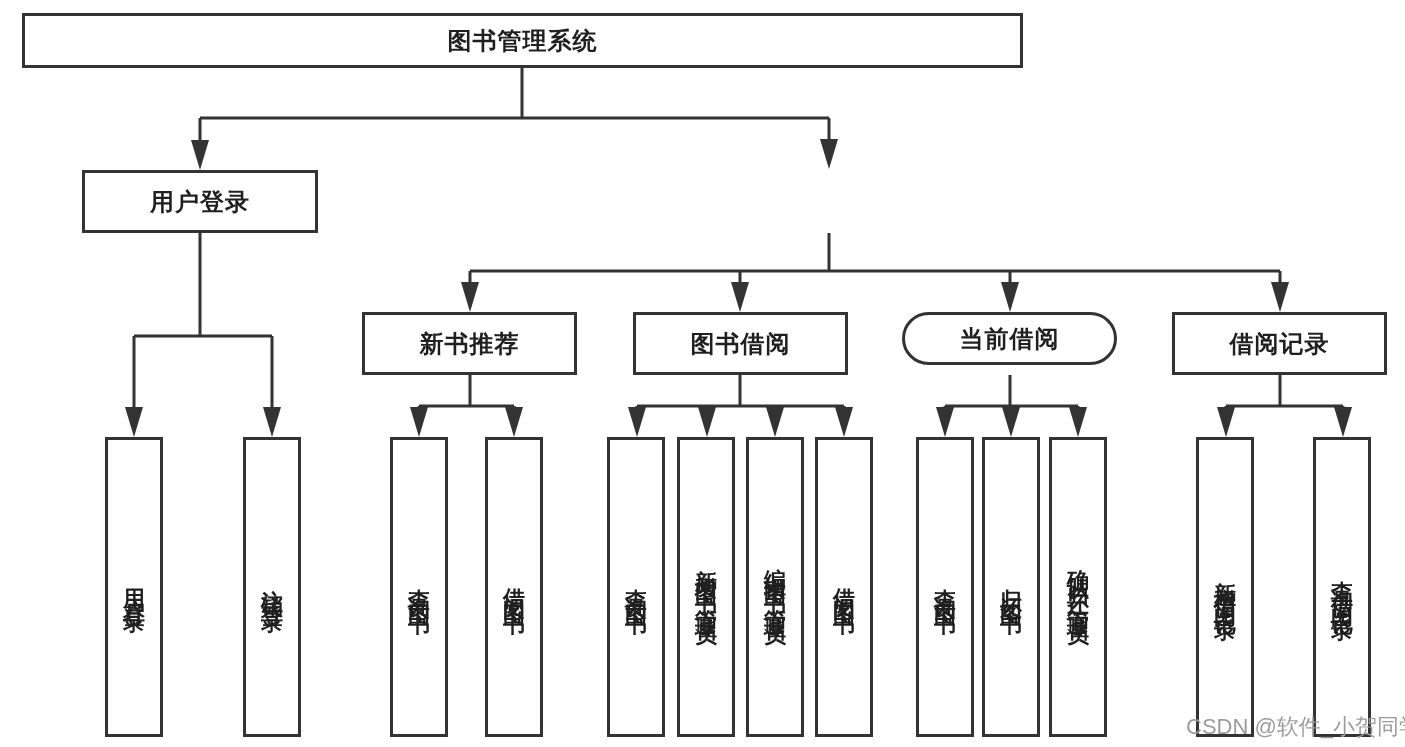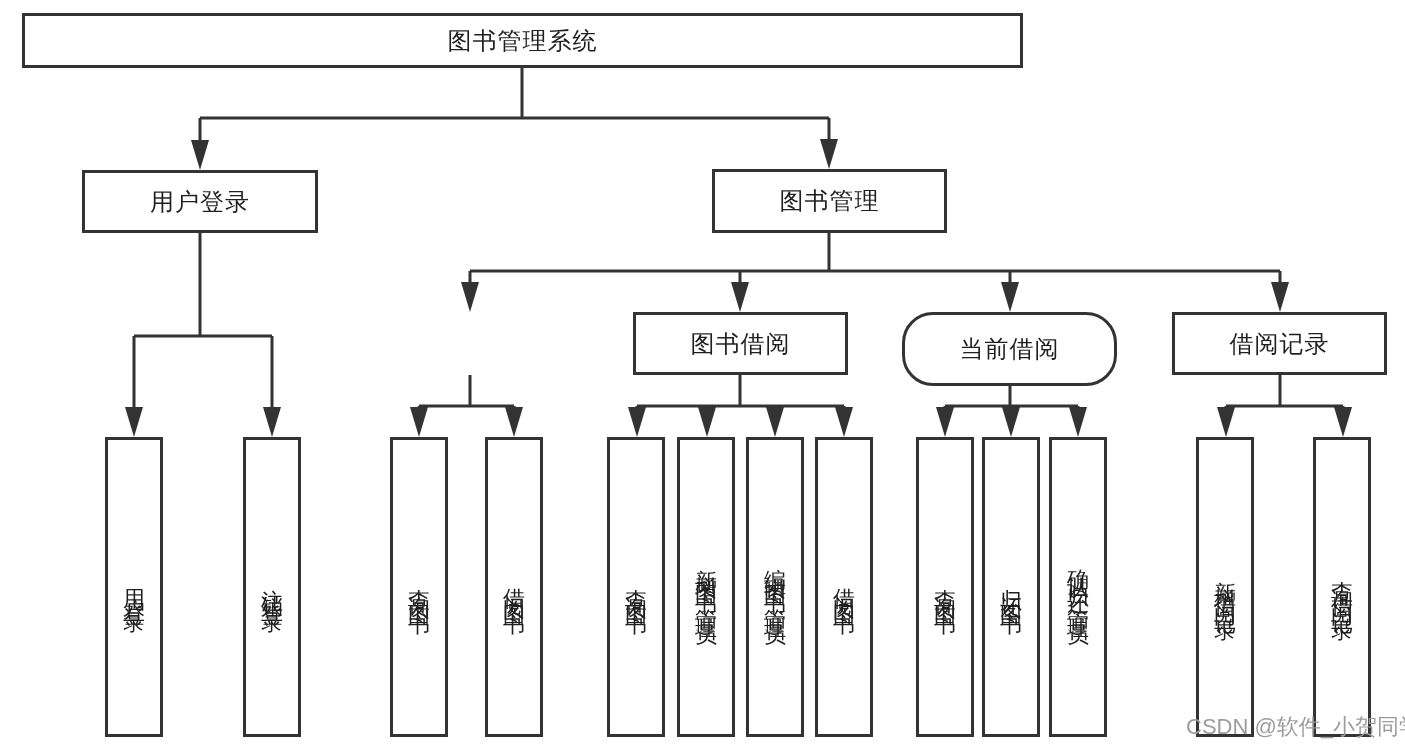--- a/index.html
+++ b/index.html
@@ -20,20 +20,21 @@
   .box {
     position: absolute;
     box-sizing: border-box;
     border: 3px solid #333333;
     background: #ffffff;
     display: flex;
     align-items: center;
     justify-content: center;
     color: #1f1f1f;
     z-index: 2;
+    font-weight: bold;
   }
   .hbox { font-size: 24px; letter-spacing: 1px; }
   .leaf { width: 58px; top: 437px; height: 300px; font-size: 22px; }
   .vtext {
     writing-mode: vertical-rl;
     text-orientation: mixed;
     letter-spacing: 8px;
     line-height: 1;
     white-space: nowrap;
   }
@@ -92,28 +93,28 @@
     </g>
   </svg>
 
   <div class="box hbox" style="left:22px; top:13px; width:1001px; height:55px;">
     <span>图书管理系统</span>
   </div>
 
   <div class="box hbox" style="left:82px; top:170px; width:236px; height:63px;">
     <span>用户登录</span>
   </div>
-  <div class="box hbox" style="left:712px; top:169px; width:235px; height:64px;">
-    <span>图书管理</span>
+
+  <div class="box hbox" style="left:362px; top:312px; width:215px; height:63px;">
+    <span>新书推荐</span>
   </div>
-
   <div class="box hbox" style="left:633px; top:312px; width:215px; height:63px;">
     <span>图书借阅</span>
   </div>
-  <div class="box hbox" style="left:902px; top:312px; width:215px; height:74px;border-radius:31px;">
+  <div class="box hbox" style="left:902px; top:312px; width:215px; height:53px;border-radius:31px;">
     <span>当前借阅</span>
   </div>
   <div class="box hbox" style="left:1172px; top:312px; width:215px; height:63px;">
     <span>借阅记录</span>
   </div>
 
   <div class="box leaf" style="left:105px;">
     <span class="vtext">用户登录</span>
   </div>
   <div class="box leaf" style="left:243px;">

